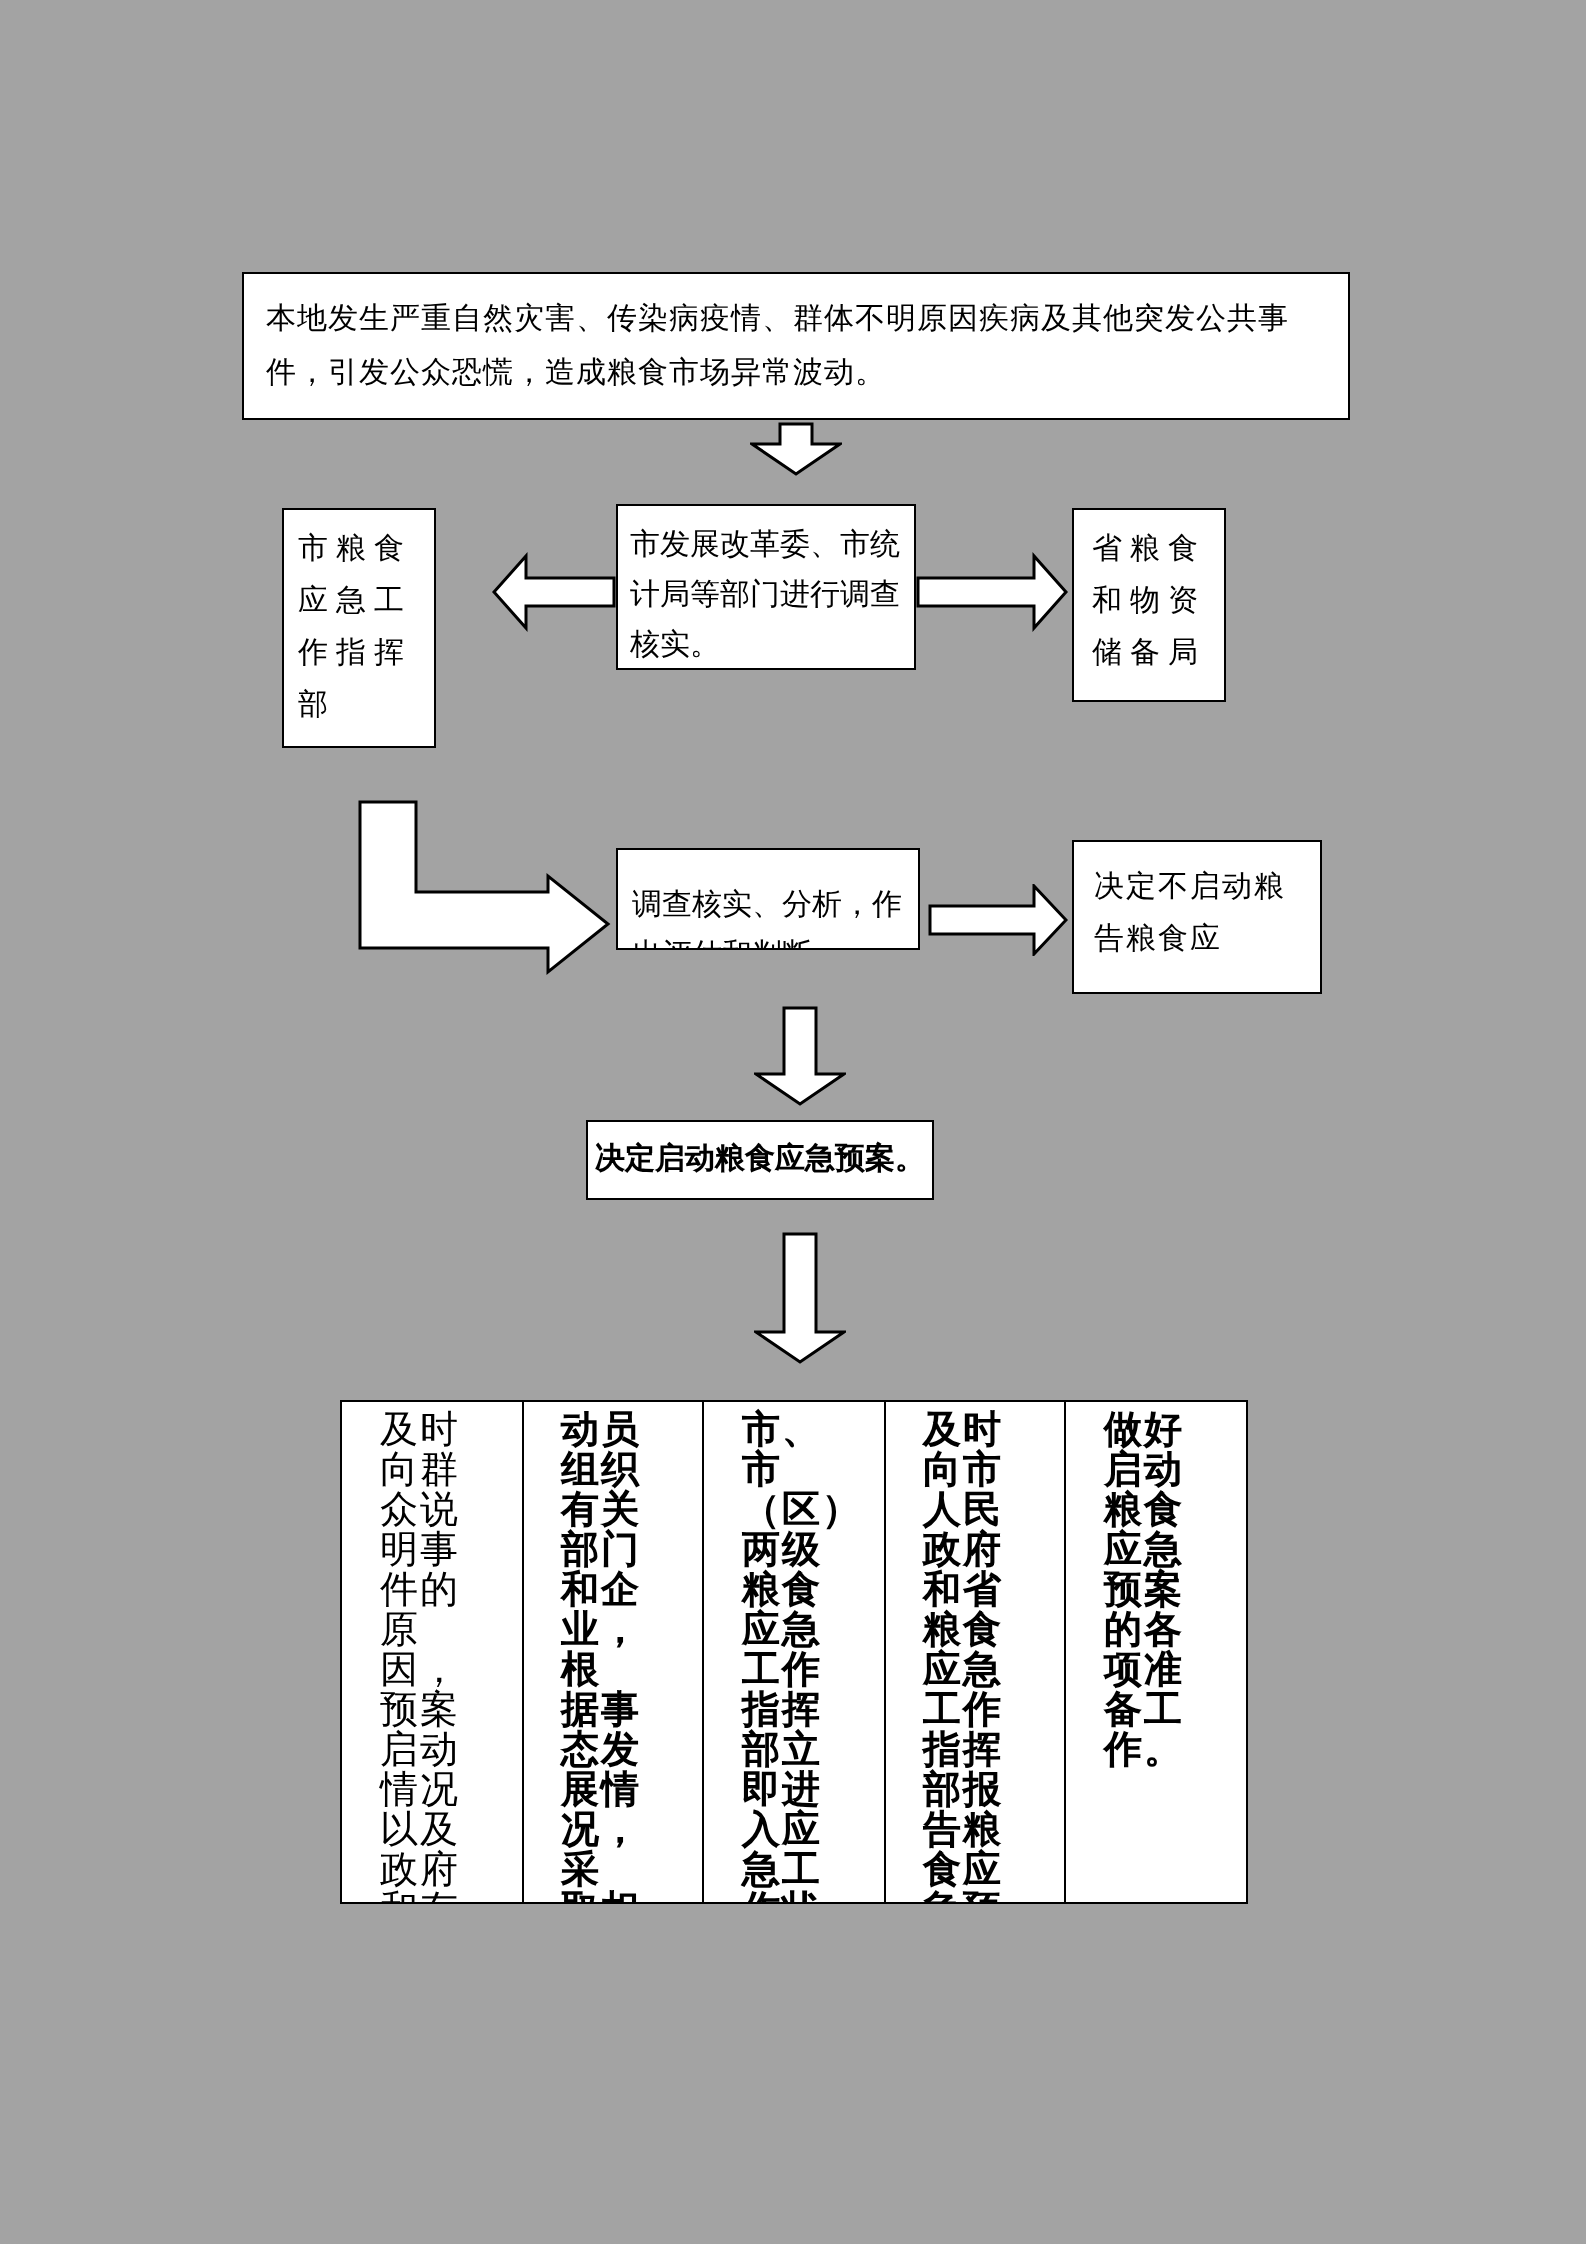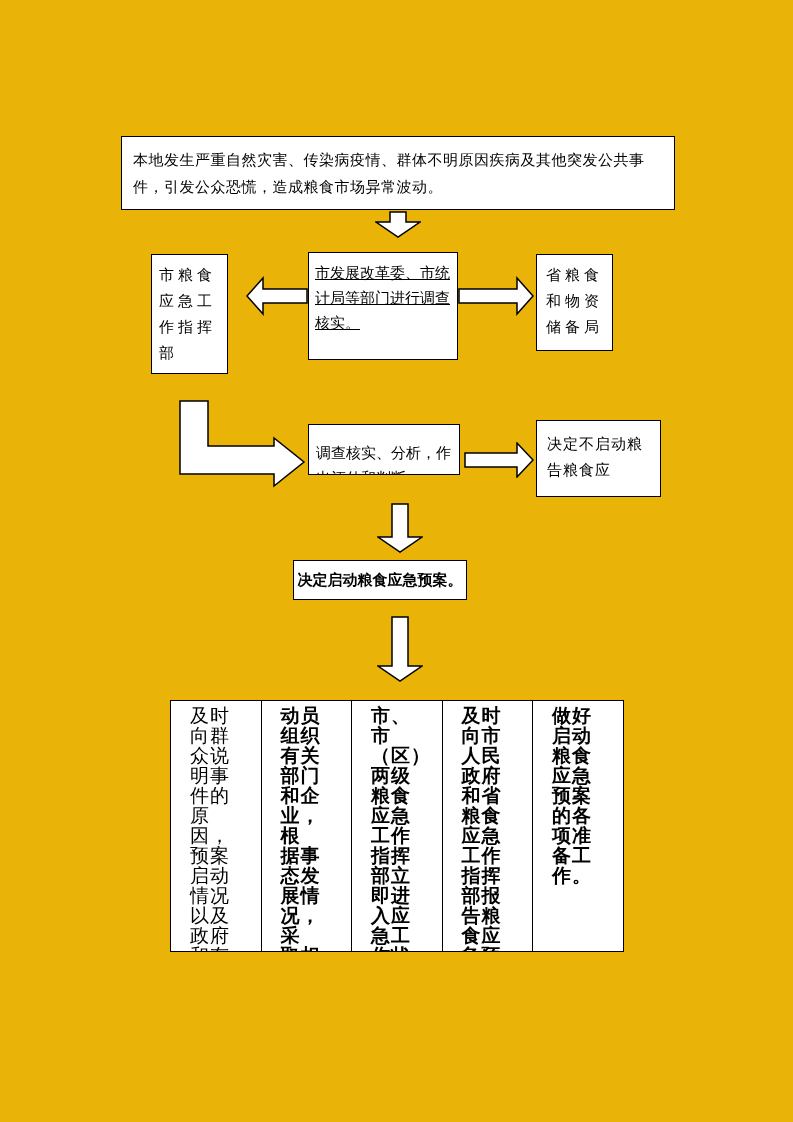--- a/index.html
+++ b/index.html
@@ -1,29 +1,29 @@
 <!DOCTYPE html>
 <html><head>
 <meta charset="utf-8">
 <style>
   * { margin:0; padding:0; box-sizing:border-box; }
   html,body { background:#ffffff; }
   body { font-family:"Liberation Sans","DejaVu Sans",sans-serif; color:#000; }
-  .page { position:relative; width:793px; height:1122px; margin:0 auto; background:#eab308; overflow:hidden; }
+  .page { position:relative; width:793px; height:1122px; margin:0 auto; background:#a3a3a3; overflow:hidden; }
 
   .box {
     position:absolute; border:1.5px solid #000; background:#fff;
     font-size:15px; line-height:25px; white-space:pre-line; overflow:hidden;
   }
   .conn { position:absolute; }
   .conn polygon { fill:#ffffff; stroke:#000000; stroke-width:1.5; }
 
   .trigger   { left:121px; top:136px; width:554px; height:74px;  padding:9px 11px; line-height:27px; letter-spacing:0.5px; }
-  .command   { left:151px; top:254px; width:77px;  height:120px; padding:7px 7px;  line-height:26px; letter-spacing:4px; }
-  .depts     { left:308px; top:252px; width:150px; height:108px;  padding:7px 6px;  line-height:25px;text-decoration:underline; }
+  .command   { left:141px; top:254px; width:77px;  height:120px; padding:7px 7px;  line-height:26px; letter-spacing:4px; }
+  .depts     { left:308px; top:252px; width:150px; height:83px;  padding:7px 6px;  line-height:25px; }
   .provincial{ left:536px; top:254px; width:77px;  height:97px;  padding:7px 7px;  line-height:26px; letter-spacing:4px;text-align:center; }
   .assess    { left:308px; top:424px; width:152px; height:51px;  padding:15px 7px;  line-height:25px; }
   .no-launch { left:536px; top:420px; width:125px; height:77px;  padding:10px 10px; line-height:26px; letter-spacing:1px; }
   .launch    { left:293px; top:560px; width:174px; height:40px;  padding:9px 3px;  line-height:20px; text-align:center; letter-spacing:0;font-weight:bold; }
 
   .actions { position:absolute; left:170px; top:700px; display:flex; }
   .cell {
     width:92px; height:252px; border:1.5px solid #000; background:#fff;
     font-size:19px; line-height:20px; letter-spacing:1px; padding:5px 19px;
     white-space:pre-line; overflow:hidden;

